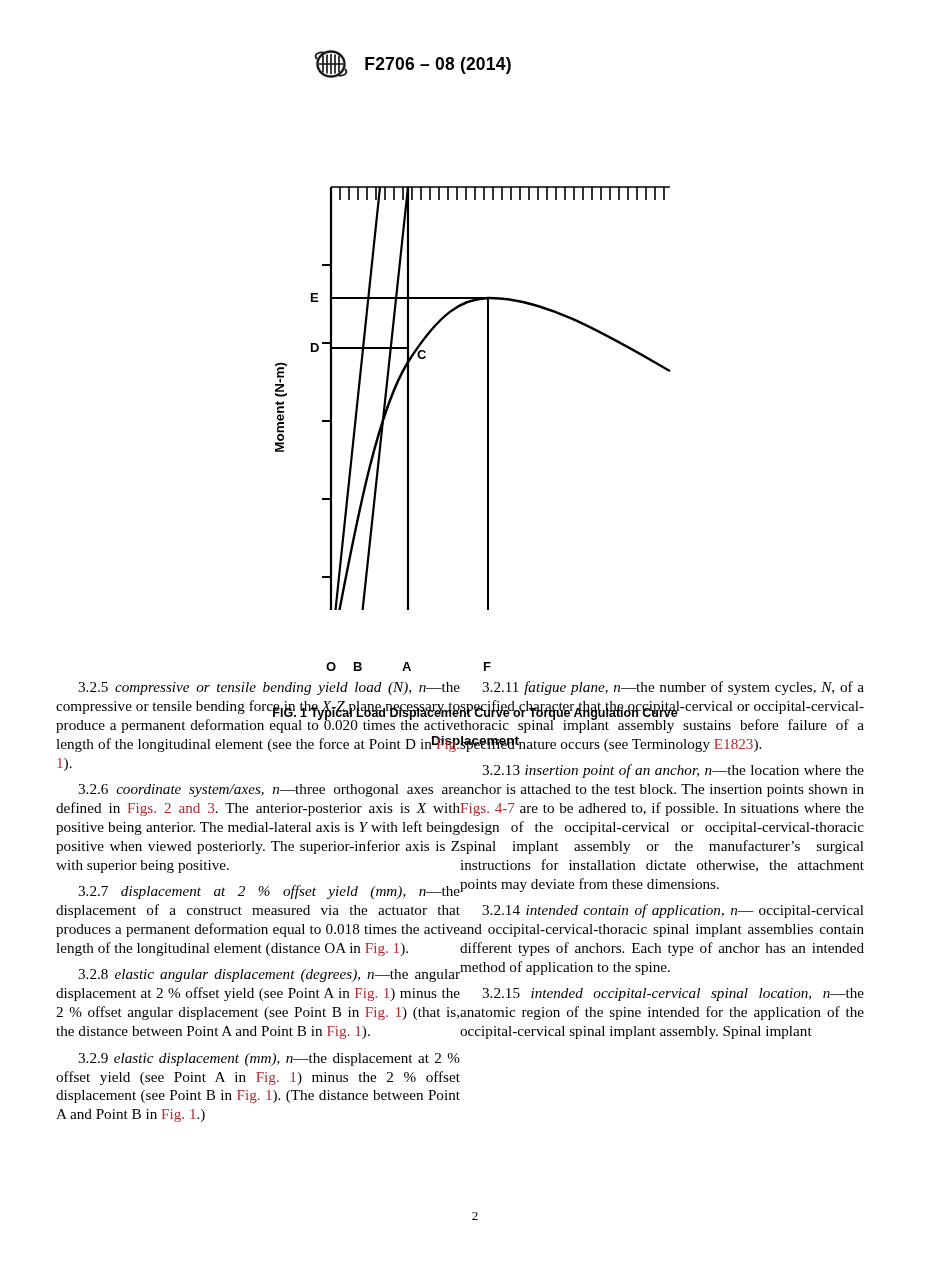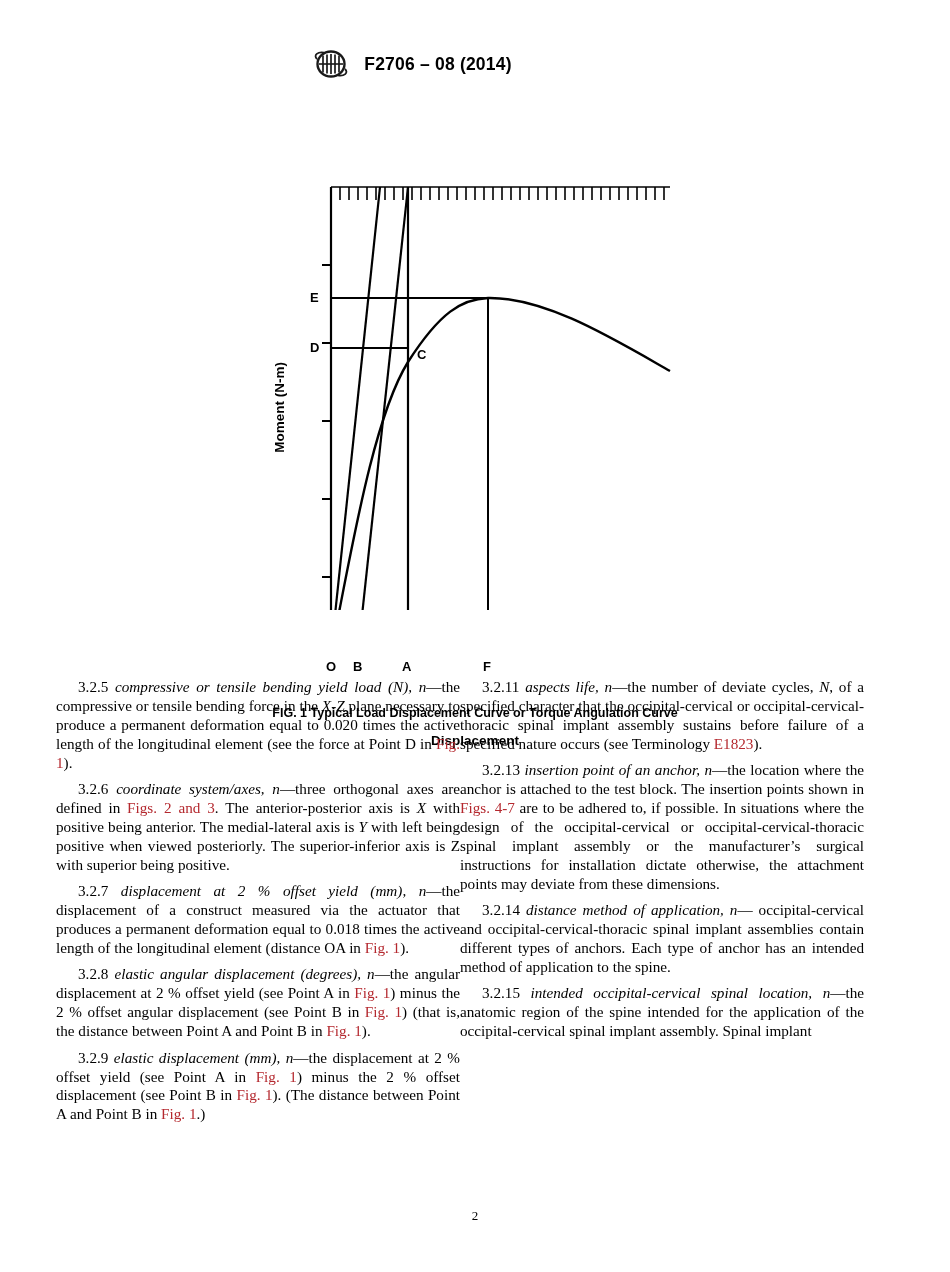--- a/index.html
+++ b/index.html
@@ -303,25 +303,25 @@
     <p class="para"><span>3.2.8 </span><span class="term">elastic angular displacement (degrees), n</span><span>—the angular displacement at 2 % offset yield (see Point A in </span><span class="ref">Fig. 1</span><span>) minus the 2 % offset angular displacement (see Point B in </span><span class="ref">Fig. 1</span><span>) (that is, the distance between Point A and Point B in </span><span class="ref">Fig. 1</span><span>).</span></p>
 
     <p class="para"><span>3.2.9 </span><span class="term">elastic displacement (mm), n</span><span>—the displacement at 2 % offset yield (see Point A in </span><span class="ref">Fig. 1</span><span>) minus the 2 % offset displacement (see Point B in </span><span class="ref">Fig. 1</span><span>). (The distance between Point A and Point B in </span><span class="ref">Fig. 1</span><span>.)</span></p>
 
 
   </div>
 
   <div class="col">
 
 
-    <p class="para"><span>3.2.11 </span><span class="term">aspects life, n</span><span>—the number of deviate cycles, </span><span class="it">N</span><span>, of a specified character that the occipital-cervical or occipital-cervical-thoracic spinal implant assembly sustains before failure of a specified nature occurs (see Terminology </span><span class="ref">E1823</span><span>).</span></p>
+    <p class="para"><span>3.2.11 </span><span class="term">fatigue plane, n</span><span>—the number of system cycles, </span><span class="it">N</span><span>, of a specified character that the occipital-cervical or occipital-cervical-thoracic spinal implant assembly sustains before failure of a specified nature occurs (see Terminology </span><span class="ref">E1823</span><span>).</span></p>
 
 
     <p class="para"><span>3.2.13 </span><span class="term">insertion point of an anchor, n</span><span>—the location where the anchor is attached to the test block. The insertion points shown in </span><span class="ref">Figs. 4-7</span><span> are to be adhered to, if possible. In situations where the design of the occipital-cervical or occipital-cervical-thoracic spinal implant assembly or the manufacturer’s surgical instructions for installation dictate otherwise, the attachment points may deviate from these dimensions.</span></p>
 
-    <p class="para"><span>3.2.14 </span><span class="term">distance method of application, n</span><span>— occipital-cervical and occipital-cervical-thoracic spinal implant assemblies contain different types of anchors. Each type of anchor has an intended method of application to the spine.</span></p>
+    <p class="para"><span>3.2.14 </span><span class="term">intended contain of application, n</span><span>— occipital-cervical and occipital-cervical-thoracic spinal implant assemblies contain different types of anchors. Each type of anchor has an intended method of application to the spine.</span></p>
 
     <p class="para"><span>3.2.15 </span><span class="term">intended occipital-cervical spinal location, n</span><span>—the anatomic region of the spine intended for the application of the occipital-cervical spinal implant assembly. Spinal implant</span></p>
 
   </div>
 </div>
 
 <div class="page-number">2</div>
 
 </body></html>

